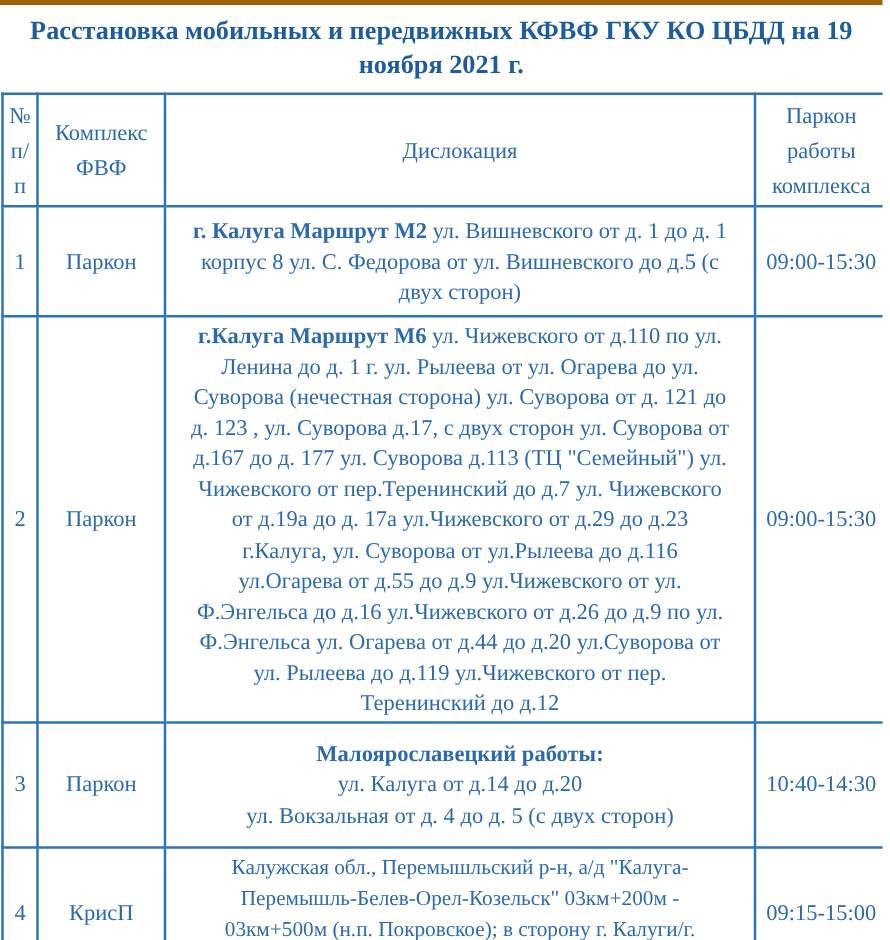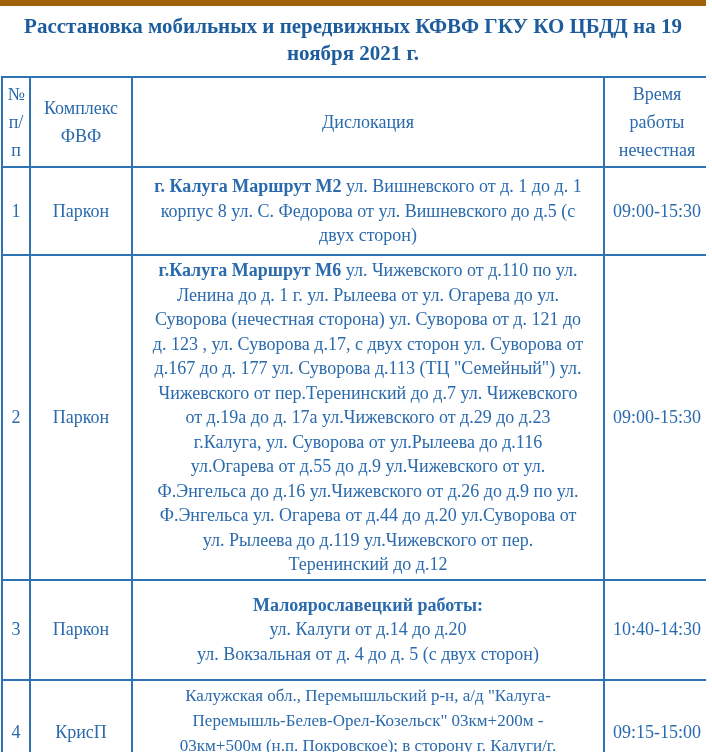--- a/index.html
+++ b/index.html
@@ -5,21 +5,21 @@
   html, body {
     margin: 0;
     padding: 0;
     background: #ffffff;
   }
   .page {
     position: relative;
     width: 706px;
     height: 752px;
     background: #ffffff;
-    border-top: 6px solid #a16207;
+    border-top: 4px solid #a16207;
     box-sizing: border-box;
     font-family: "Liberation Serif", "DejaVu Serif", serif;
     overflow: hidden;
   }
   .doc-title {
     width: 680px;
     margin: 0 auto;
     padding-top: 7px;
     height: 63px;
     text-align: center;
@@ -78,42 +78,42 @@
       <col class="col-num">
         <col class="col-compl">
         <col class="col-disl">
         <col class="col-time">
     </colgroup>
     <thead>
       <tr class="hdr">
         <th class="col-num">№ п/п</th>
         <th class="col-compl">Комплекс ФВФ</th>
         <th class="col-disl">Дислокация</th>
-        <th class="col-time">Время работы нечестная</th>
+        <th class="col-time">Паркон работы комплекса</th>
       </tr>
     </thead>
     <tbody>
       <tr class="r1">
         <td class="num-cell">1</td>
         <td class="compl-cell">Паркон</td>
         <td class="disl"><b>г. Калуга   Маршрут М2</b><span> ул. Вишневского от д. 1 до д. 1 корпус 8 ул. С. Федорова от ул. Вишневского до д.5 (с двух сторон)</span></td>
         <td class="time-cell">09:00-15:30</td>
       </tr>
 
       <tr class="r2">
         <td class="num-cell">2</td>
         <td class="compl-cell">Паркон</td>
         <td class="disl"><b>г.Калуга Маршрут М6</b><span>  ул. Чижевского от д.110 по ул. Ленина до д. 1 г. ул. Рылеева от ул. Огарева до ул. Суворова (нечестная сторона) ул. Суворова от д. 121 до д. 123 , ул. Суворова д.17, с двух сторон  ул. Суворова от д.167 до д. 177  ул. Суворова д.113 (ТЦ "Семейный")  ул. Чижевского от пер.Теренинский до д.7  ул. Чижевского от д.19а до д. 17а  ул.Чижевского от д.29 до д.23 г.Калуга, ул. Суворова от ул.Рылеева до д.116  ул.Огарева от д.55 до д.9 ул.Чижевского  от ул. Ф.Энгельса до д.16 ул.Чижевского от д.26 до д.9 по ул. Ф.Энгельса ул. Огарева от д.44 до д.20 ул.Суворова  от ул. Рылеева до д.119 ул.Чижевского от пер. Теренинский до д.12</span></td>
         <td class="time-cell">09:00-15:30</td>
       </tr>
 
       <tr class="r3">
         <td class="num-cell">3</td>
         <td class="compl-cell">Паркон</td>
-        <td class="disl"><b>Малоярославецкий работы:</b><br><span>ул. Калуги от д.14 до д.20</span><br><span>ул. Вокзальная от д. 4 до д. 5 (с двух сторон)</span></td>
+        <td class="disl"><b>Малоярославецкий работы:</b><br><span>ул. Калуга от д.14 до д.20</span><br><span>ул. Вокзальная от д. 4 до д. 5 (с двух сторон)</span></td>
         <td class="time-cell">10:40-14:30</td>
       </tr>
 
       <tr class="r4">
         <td class="num-cell">4</td>
         <td class="compl-cell">КрисП</td>
         <td class="disl"><span>Калужская обл., Перемышльский р-н,  а/д "Калуга-Перемышль-Белев-Орел-Козельск" 03км+200м - 03км+500м (н.п. Покровское); в сторону г. Калуги/г. Козельска</span></td>
         <td class="time-cell">09:15-15:00</td>
       </tr>
     </tbody>

